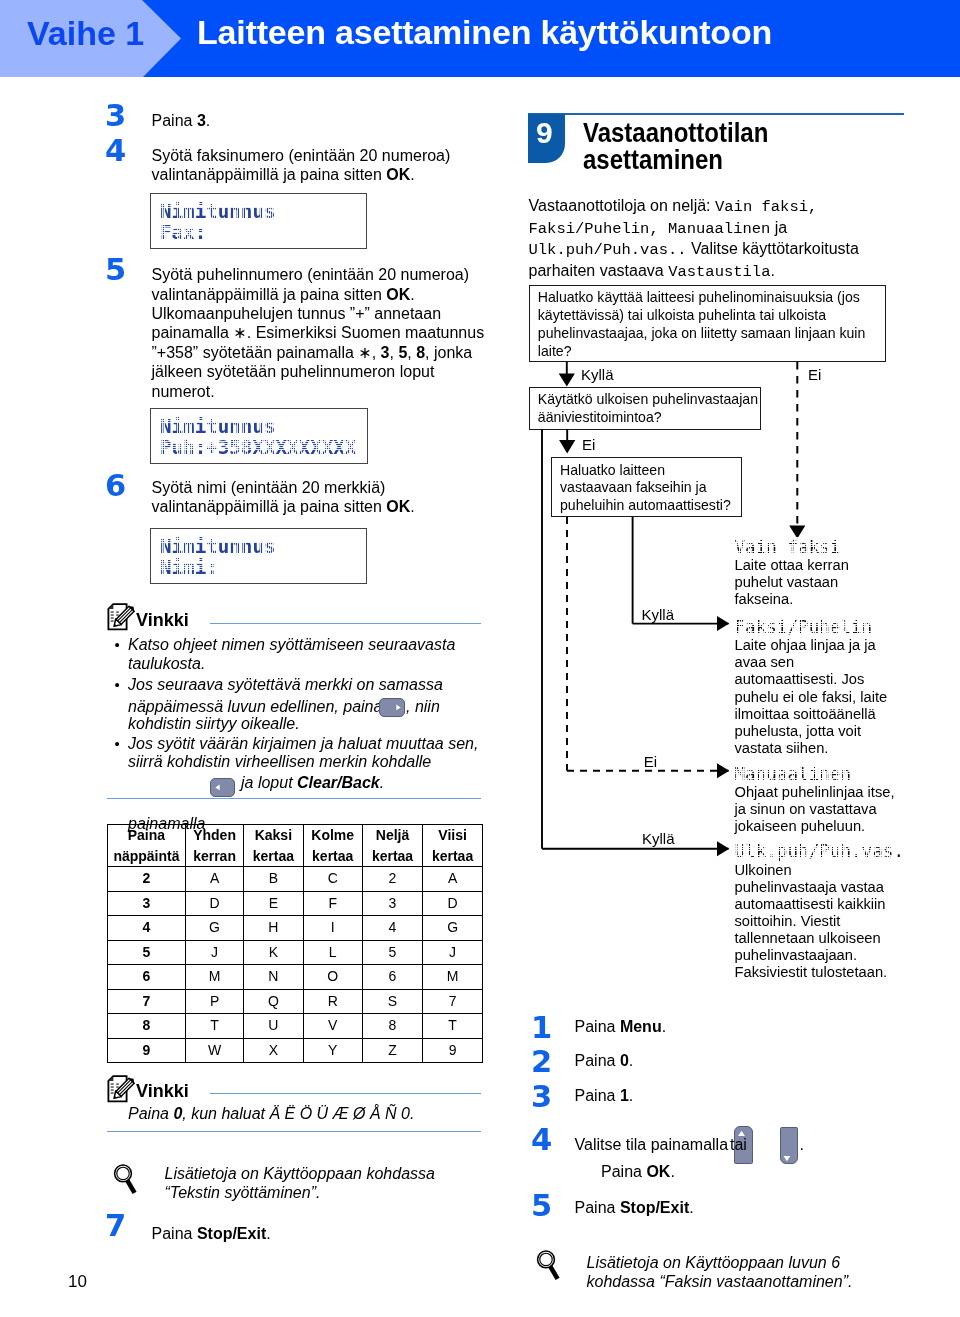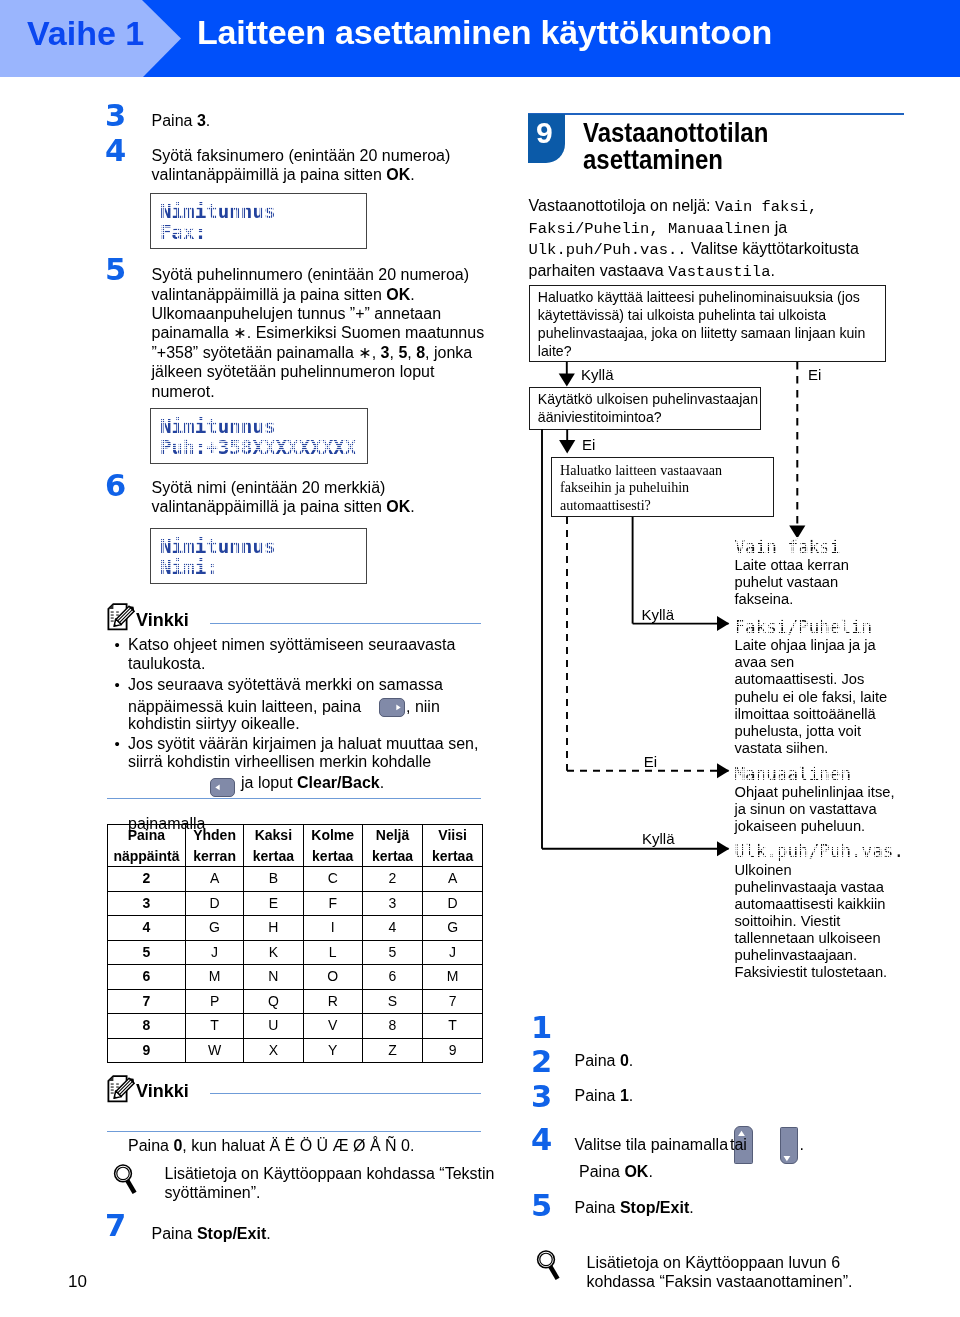--- a/index.html
+++ b/index.html
@@ -20,21 +20,21 @@
   .txt{position:absolute;font-size:16px;line-height:19.4px;color:#000;}
   .txt b{font-weight:bold;}
   .lcd{position:absolute;border:1.4px solid #444;background:#fff;box-sizing:border-box;overflow:hidden;}
   .lcd .dotgrid{position:absolute;left:0;top:0;right:0;bottom:0;pointer-events:none;background-image:repeating-linear-gradient(to right, rgba(255,255,255,0) 0 1.4px, rgba(255,255,255,0.88) 1.4px 1.93px),repeating-linear-gradient(to bottom, rgba(255,255,255,0) 0 1.4px, rgba(255,255,255,0.88) 1.4px 1.93px);}
   .lcd span{position:absolute;left:9px;font-family:"DejaVu Sans Mono",monospace;font-size:19.2px;line-height:19.2px;color:#24439e;white-space:pre;-webkit-font-smoothing:antialiased;transform:translateZ(0);font-weight:600;}
 
   .hr-blue{position:absolute;height:1.2px;background:#6f9cd8;}
 
   .noteTitle{position:absolute;font-size:18px;font-weight:bold;}
   .bullet{position:absolute;font-size:15px;line-height:19.3px;}
-  .ital{}
+  .ital{font-style:italic;}
 
   
   .keyh{position:absolute;background:#818aa8;border:1.2px solid #555d78;border-radius:5px;box-sizing:border-box;}
   .keyv{position:absolute;background:#818aa8;border:1.2px solid #555d78;box-sizing:border-box;}
 
   
   table.chars{position:absolute;border-collapse:collapse;font-size:14px;}
   table.chars td,table.chars th{border:1px solid #000;text-align:center;padding:0;height:23.5px;}
   table.chars th{font-weight:bold;height:41px;line-height:20.5px;padding:0;}
   table.chars td{line-height:23.5px;height:23.5px;}
@@ -109,21 +109,21 @@
     </g>
   </svg>
   <div class="noteTitle" style="left:136px;top:610px;">Vinkki</div>
   <div class="hr-blue" style="left:210px;top:623px;width:271px;"></div>
 
   <div class="bullet" style="left:114.5px;top:635px;">•</div>
   <div class="txt ital" style="left:128px;top:635px;width:355px;">Katso ohjeet nimen syöttämiseen seuraavasta taulukosta.</div>
 
   <div class="bullet" style="left:114.5px;top:674.5px;">•</div>
   <div class="txt ital" style="left:128px;top:674.5px;width:355px;">Jos seuraava syötettävä merkki on samassa</div>
-  <div class="txt ital" style="left:128px;top:696.5px;width:255px;white-space:nowrap;">näppäimessä kuin laitteen, paina</div>
+  <div class="txt ital" style="left:128px;top:696.5px;width:255px;white-space:nowrap;">näppäimessä luvun edellinen, paina</div>
   <div class="keyh" style="left:379px;top:697.5px;width:25.5px;height:19px;">
       <svg width="23" height="17" viewBox="0 0 23 17" style="display:block;margin:0">
         <polygon points="16.3,5.6 20.7,8.5 16.3,11.2" fill="#fff"></polygon>
       </svg>
     </div>
   <div class="txt ital" style="left:406px;top:696.5px;width:80px;">, niin</div>
   <div class="txt ital" style="left:128px;top:714px;width:355px;">kohdistin siirtyy oikealle.</div>
 
   <div class="bullet" style="left:114.5px;top:733.5px;">•</div>
   <div class="txt ital" style="left:128px;top:733.5px;width:360px;">Jos syötit väärän kirjaimen ja haluat muuttaa sen,</div>
@@ -240,21 +240,21 @@
       <rect x="8.2" y="9.2" width="18.6" height="7.2" fill="#fff" stroke="#000" stroke-width="1.5"></rect>
       <line x1="8.4" y1="11.6" x2="26.8" y2="11.6" stroke="#000" stroke-width="1.05"></line>
       <line x1="8.4" y1="14.0" x2="26.8" y2="14.0" stroke="#000" stroke-width="1.05"></line>
       <polygon points="8.4,8.8 8.4,16.8 2.0,12.8" fill="#fff" stroke="#000" stroke-width="1.5" stroke-linejoin="round"></polygon>
       <polygon points="4.3,11.3 4.3,14.3 2.0,12.8" fill="#000"></polygon>
       <polygon points="26.7,8.7 26.7,16.9 29.6,12.8" fill="#000"></polygon>
     </g>
   </svg>
   <div class="noteTitle" style="left:136px;top:1080.5px;">Vinkki</div>
   <div class="hr-blue" style="left:210px;top:1092.5px;width:271px;"></div>
-  <div class="txt ital" style="left:128px;top:1103.5px;width:350px;margin-top:32px;">Paina <b>0</b>, kun haluat Ä Ë Ö Ü Æ Ø Å Ñ 0.</div>
+  <div class="txt ital" style="left:128px;top:1103.5px;width:350px;">Paina <b>0</b>, kun haluat Ä Ë Ö Ü Æ Ø Å Ñ 0.</div>
   <div class="hr-blue" style="left:107px;top:1131px;width:374px;"></div>
 
   <svg style="position:absolute;left:111px;top:1161px;" width="26" height="34" viewBox="0 0 26 34">
     <path d="M16.4 19.6 L23.6 31.9" stroke="#000" stroke-width="4.6" stroke-linecap="butt"></path>
     <circle cx="12" cy="12.4" r="8.4" fill="#fff" stroke="#000" stroke-width="1.55"></circle>
     <circle cx="12" cy="12.4" r="6.2" fill="#fff" stroke="#000" stroke-width="1.15"></circle>
   </svg>
   <div class="txt ital" style="left:164.5px;top:1163.5px;width:330px;">Lisätietoja on Käyttöoppaan kohdassa “Tekstin syöttäminen”.</div>
 
   <div class="num" style="left:105px;top:1215px;">7</div>
@@ -265,21 +265,21 @@
   <div class="badge-num" style="position:absolute;left:526px;top:121px;width:36.5px;text-align:center;font-size:30px;font-weight:bold;color:#fff;line-height:23px;">9</div>
   <div class="sect-title" style="position:absolute;left:583px;top:119px;font-size:28px;font-weight:bold;line-height:27px;transform:scaleX(0.857);transform-origin:left top;white-space:nowrap;">
     <div>Vastaanottotilan</div>
     <div>asettaminen</div>
   </div>
 
   <div class="txt" style="left:528.5px;top:196px;width:400px;line-height:19.7px;white-space:nowrap;"><span>Vastaanottotiloja on neljä: </span><span class="mono">Vain faksi,</span><br><span class="mono">Faksi/Puhelin, Manuaalinen</span><span> ja</span><br><span class="mono">Ulk.puh/Puh.vas..</span><span> Valitse käyttötarkoitusta</span><br><span>parhaiten vastaava </span><span class="mono">Vastaustila</span><span>.</span></div>
 
   <div class="fbox" style="left:528.8px;top:284.5px;width:357.5px;height:77.5px;">Haluatko käyttää laitteesi puhelinominaisuuksia (jos käytettävissä) tai ulkoista puhelinta tai ulkoista puhelinvastaajaa, joka on liitetty samaan linjaan kuin laite?</div>
   <div class="fbox" style="left:528.8px;top:386.5px;width:232.5px;height:43.5px;">Käytätkö ulkoisen puhelinvastaajan ääniviestitoimintoa?</div>
-  <div class="fbox" style="left:551px;top:457px;width:223px;height:60px;font-family:Liberation Serif, serif;">Haluatko laitteen vastaavaan fakseihin ja puheluihin automaattisesti?</div>
+  <div class="fbox" style="left:551px;top:457px;width:191px;height:60px;">Haluatko laitteen vastaavaan fakseihin ja puheluihin automaattisesti?</div>
 
   <svg style="position:absolute;left:520px;top:270px;" width="420" height="620" viewBox="0 0 420 620">
 
     <path d="M46.8,92 L46.8,105" stroke="#000" stroke-width="1.9" fill="none"></path>
     <polygon points="38.7,103.5 54.9,103.5 46.8,116.5" fill="#000"></polygon>
 
     <path d="M277.3,92 L277.3,257" stroke="#000" stroke-width="2.0" fill="none" stroke-dasharray="7.5 6.5"></path>
     <polygon points="269.2,255.5 285.4,255.5 277.3,268.5" fill="#000"></polygon>
 
     <path d="M47.2,159 L47.2,171" stroke="#000" stroke-width="1.9" fill="none"></path>
@@ -316,20 +316,21 @@
   <div class="outcome" style="position:absolute;left:734.5px;top:764.5px;width:165px;">
     <div class="omode"><span>Manuaalinen</span><span class="dotgrid2"></span></div>
     <div class="odesc">Ohjaat puhelinlinjaa itse, ja sinun on vastattava jokaiseen puheluun.</div>
   </div>
   <div class="outcome" style="position:absolute;left:734.5px;top:842px;width:158px;">
     <div class="omode"><span>Ulk.puh/Puh.vas.</span><span class="dotgrid2"></span></div>
     <div class="odesc">Ulkoinen puhelinvastaaja vastaa automaattisesti kaikkiin soittoihin. Viestit tallennetaan ulkoiseen puhelinvastaajaan. Faksiviestit tulostetaan.</div>
   </div>
 
   <div class="num" style="left:531px;top:1017px;">1</div>
+  <div class="txt" style="left:574.5px;top:1017px;width:330px;">Paina <b>Menu</b>.</div>
 
   <div class="num" style="left:531px;top:1050.5px;">2</div>
   <div class="txt" style="left:574.5px;top:1050.5px;width:330px;">Paina <b>0</b>.</div>
 
   <div class="num" style="left:531px;top:1086px;">3</div>
   <div class="txt" style="left:574.5px;top:1086px;width:330px;">Paina <b>1</b>.</div>
 
   <div class="num" style="left:531px;top:1129px;">4</div>
   <div class="txt" style="left:574.5px;top:1134.5px;width:200px;">Valitse tila painamalla</div>
   <div class="keyv" style="left:734.3px;top:1126.2px;width:19px;height:38px;border-radius:6px 6px 1.5px 1.5px;">
@@ -337,21 +338,21 @@
         <polygon points="6.5,3.7 9.9,9 3.1,9" fill="#fff"></polygon>
       </svg>
     </div>
   <div class="txt" style="left:730px;top:1134.5px;width:40px;">tai</div>
   <div class="keyv" style="left:780px;top:1126.9px;width:18px;height:37.5px;border-radius:1.5px 1.5px 6px 6px;">
       <svg width="16" height="35.5" viewBox="0 0 16 35.5" style="display:block">
         <polygon points="5.9,33.3 9.3,28 2.5,28" fill="#fff"></polygon>
       </svg>
     </div>
   <div class="txt" style="left:799.5px;top:1134.5px;width:20px;">.</div>
-  <div class="txt" style="left:579px;top:1162px;width:200px;"><span>Paina </span><b>OK</b><span>.</span></div>
+  <div class="txt" style="left:601px;top:1162px;width:200px;"><span>Paina </span><b>OK</b><span>.</span></div>
 
   <div class="num" style="left:531px;top:1195px;">5</div>
   <div class="txt" style="left:574.5px;top:1198px;width:330px;">Paina <b>Stop/Exit</b>.</div>
 
   <svg style="position:absolute;left:534px;top:1247px;" width="26" height="34" viewBox="0 0 26 34">
     <path d="M16.4 19.6 L23.6 31.9" stroke="#000" stroke-width="4.6" stroke-linecap="butt"></path>
     <circle cx="12" cy="12.4" r="8.4" fill="#fff" stroke="#000" stroke-width="1.55"></circle>
     <circle cx="12" cy="12.4" r="6.2" fill="#fff" stroke="#000" stroke-width="1.15"></circle>
   </svg>
   <div class="txt ital" style="left:586.5px;top:1252.5px;width:268px;">Lisätietoja on Käyttöoppaan luvun 6 kohdassa “Faksin vastaanottaminen”.</div>

